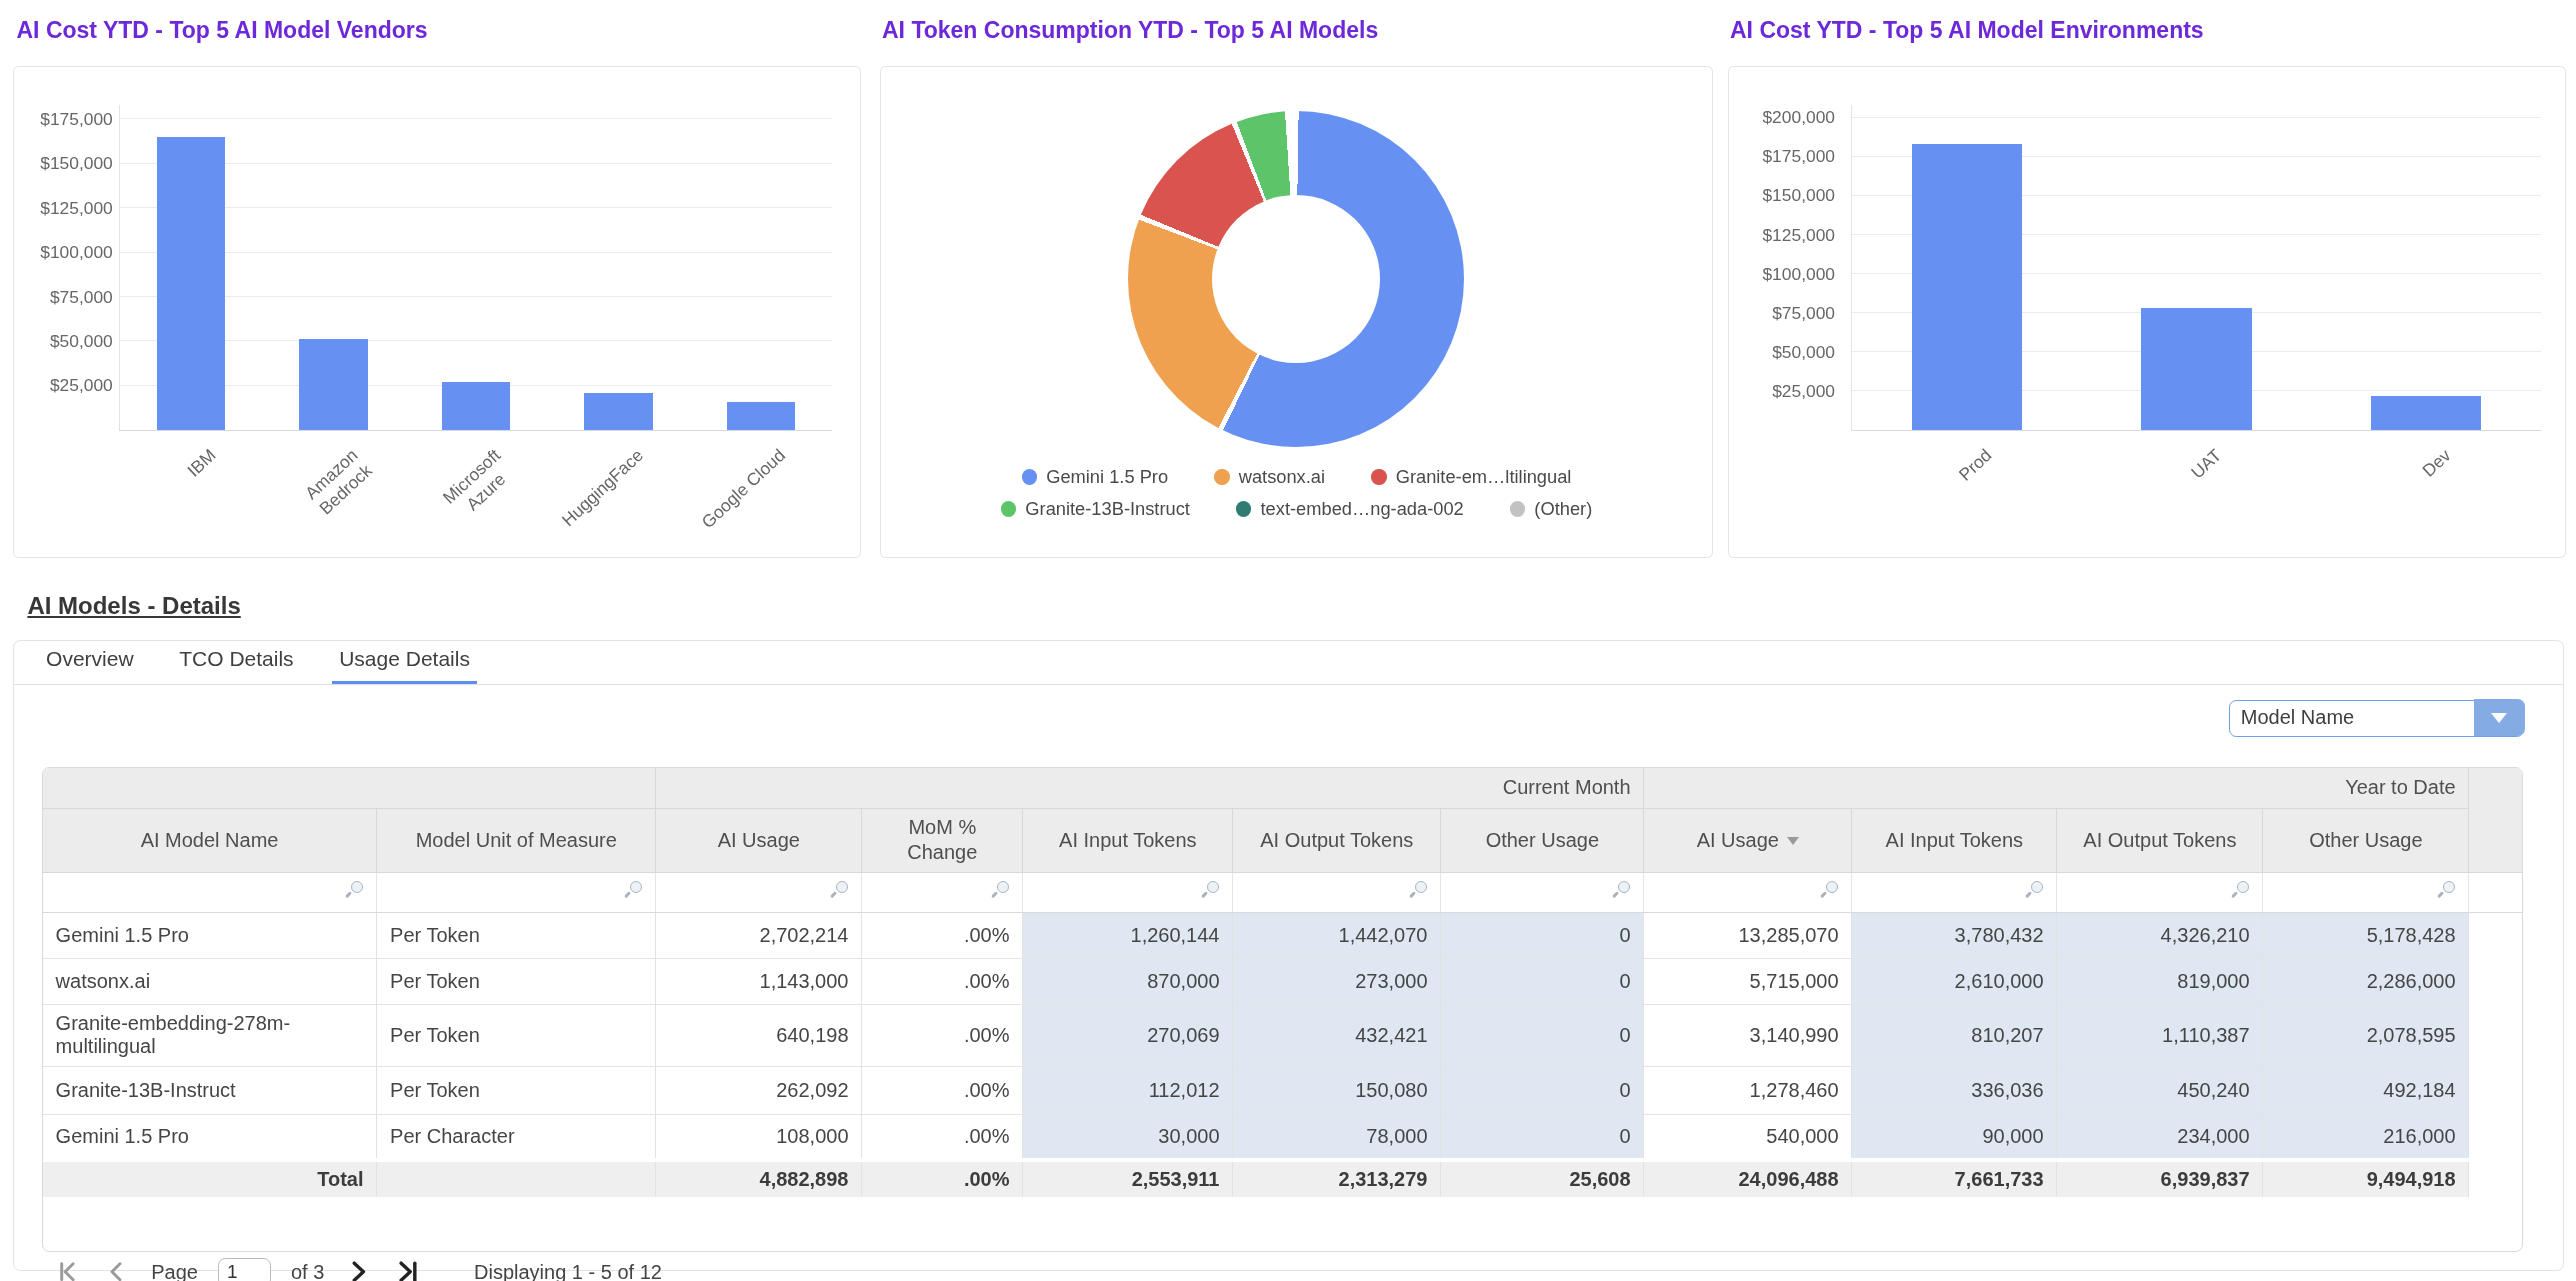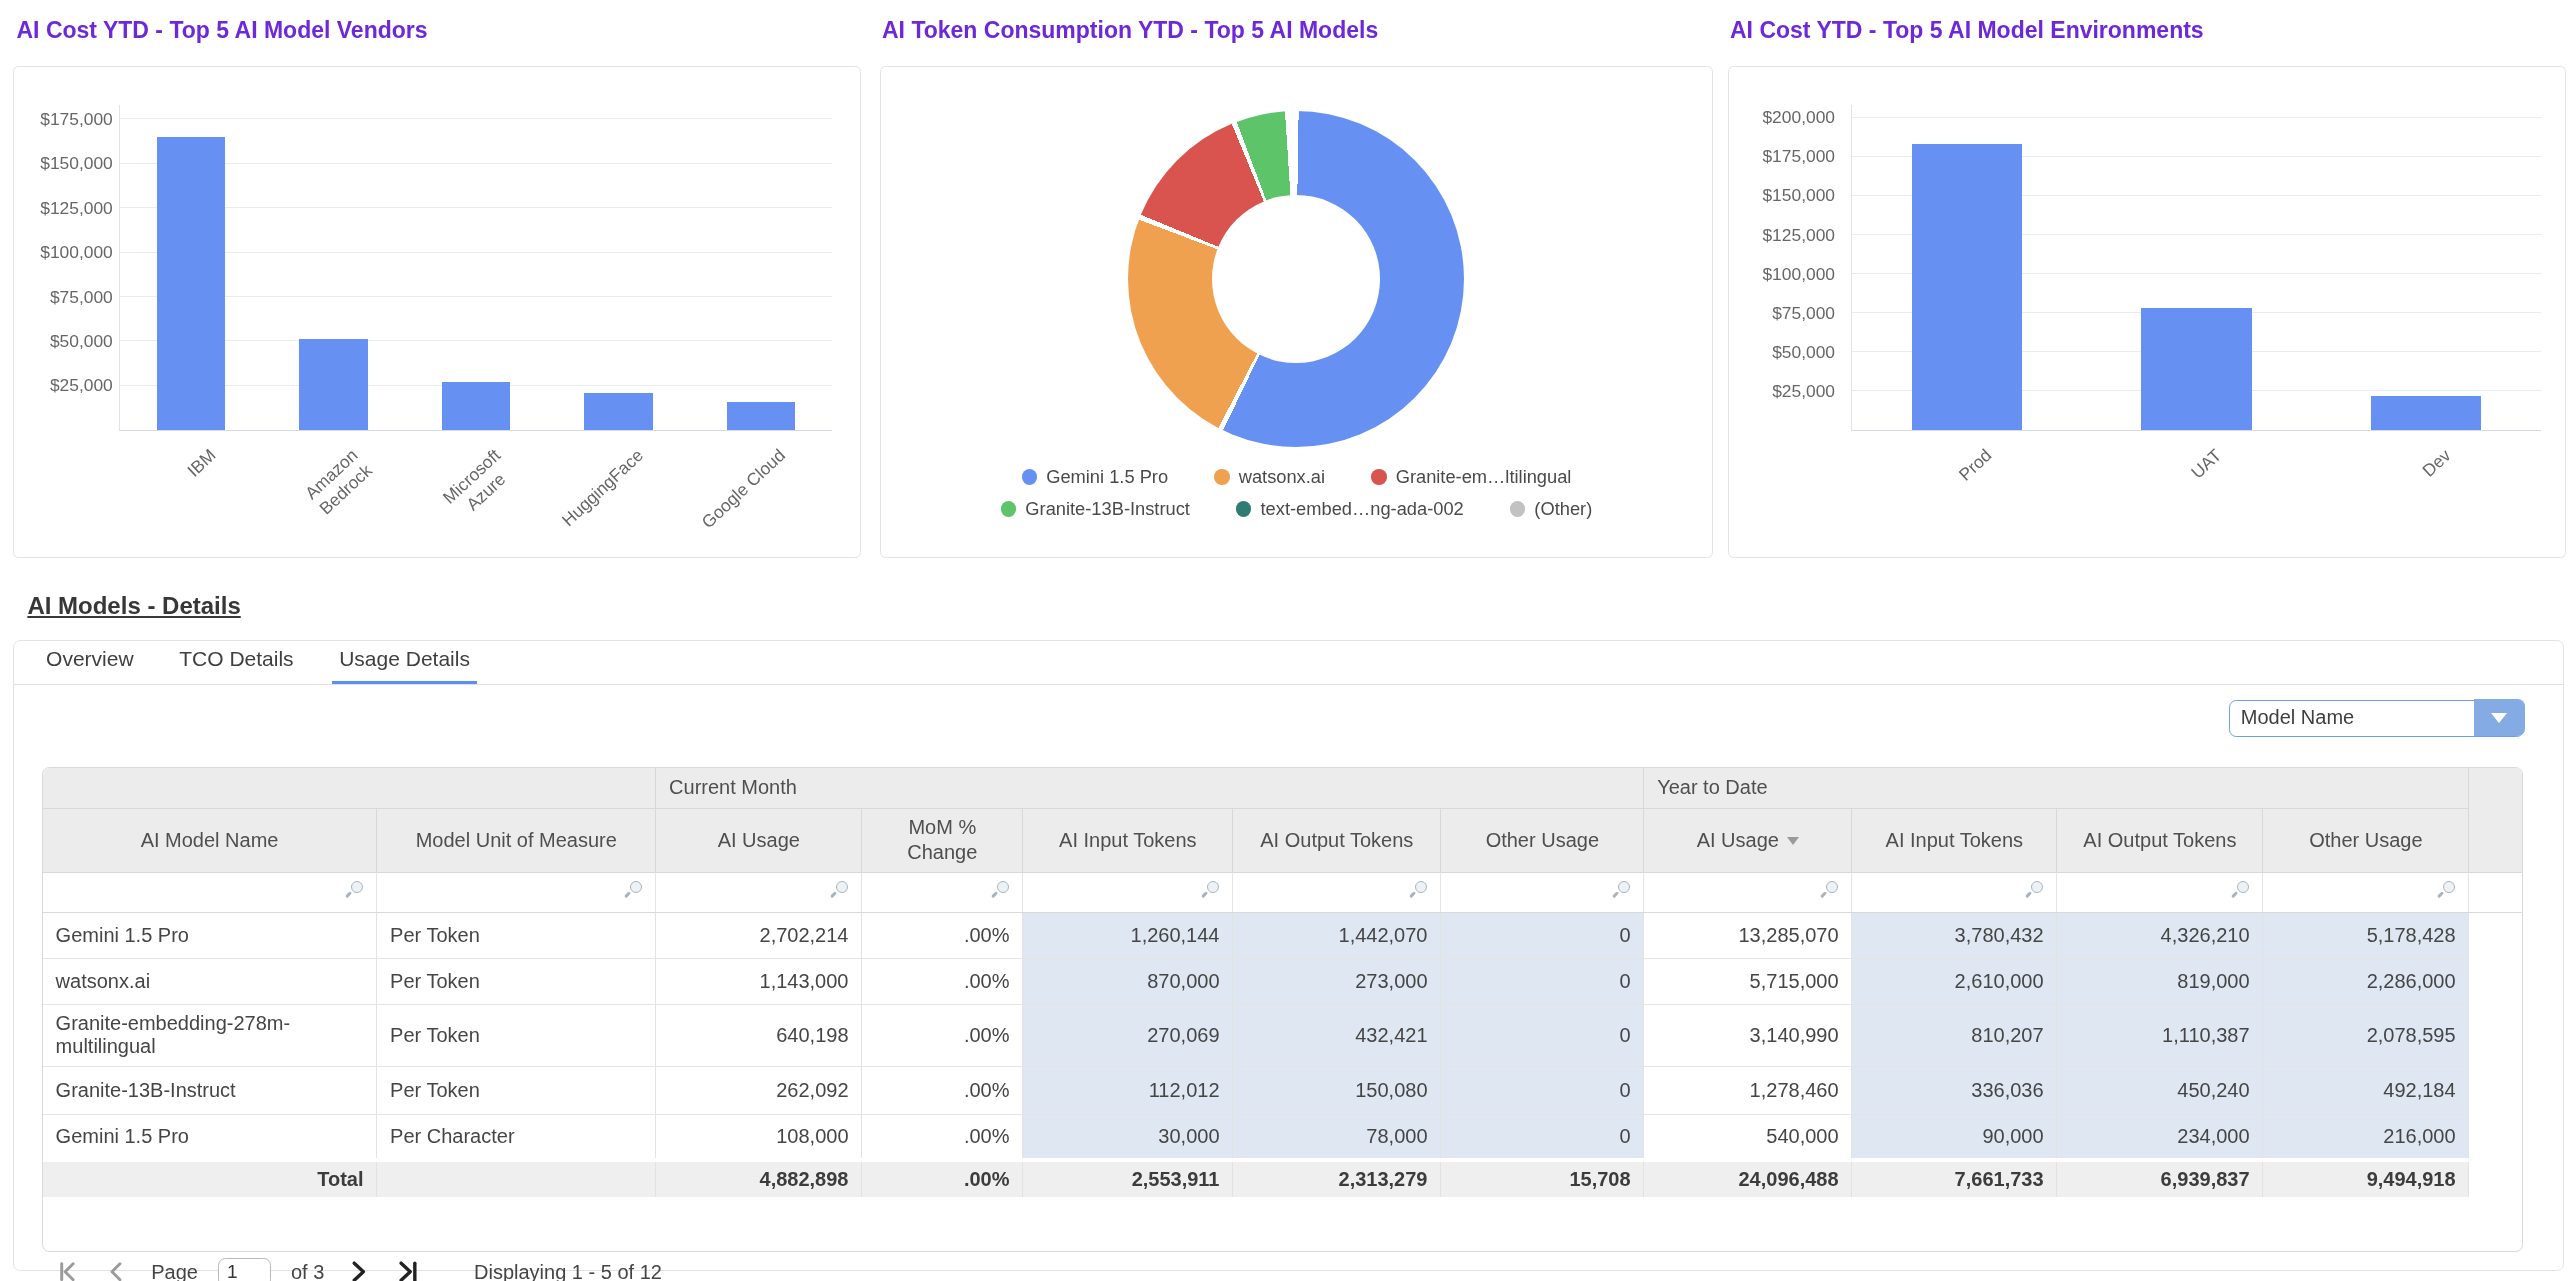--- a/index.html
+++ b/index.html
@@ -48,21 +48,21 @@
   #dd-btn{position:absolute;right:-1.8px;top:-1.8px;width:51px;height:37px;background:#85abe4;
      border-radius:0 7.3px 7.3px 0;}
   #dd-btn i{position:absolute;left:50%;top:50%;margin:-4.6px 0 0 -8.2px;width:0;height:0;
      border-left:8.2px solid transparent;border-right:8.2px solid transparent;border-top:10px solid #fff;}
 
   
   #table-wrap{position:absolute;left:28px;top:126px;width:2479px;height:483px;
      border:0.9px solid #d9d9d9;border-radius:7.3px;overflow:hidden;background:#fff;}
   table{border-collapse:collapse;table-layout:fixed;width:2479px;font-size:20px;color:#454545;}
   th,td{padding:0 12.8px;overflow:hidden;box-sizing:border-box;}
-  tr.grow td{background:#ececec;font-size:20px;color:#4f4f4f;text-align:left;font-weight:normal;
+  tr.grow td{background:#ececec;font-size:20px;color:#4f4f4f;text-align:right;font-weight:normal;
      border-right:0.9px solid #d8d8d8;border-bottom:0.9px solid #d8d8d8;height:40px;}
   tr.hrow th{background:#ececec;font-weight:normal;color:#4f4f4f;text-align:center;
      border-right:0.9px solid #d8d8d8;border-bottom:0.9px solid #d8d8d8;height:64px;line-height:25px;}
   tr.frow td{background:#fff;border-right:0.9px solid #e5e5e5;border-bottom:0.9px solid #d9d9d9;
      height:40px;text-align:right;}
   tbody td{border-right:0.9px solid #e2e2e2;border-bottom:0.9px solid #e4e4e4;}
   td.num,th.num{text-align:right;}
   td.blue{background:#dfe8f2;}
   td.spacer,th.spacer{background:#fff;border-right:none;border-bottom:none;}
   tr.grow td.spacer{border-bottom:none;}
@@ -362,21 +362,21 @@
             <td class="num blue">216,000</td>
             <td class="spacer"></td>
           </tr>
           <tr class="total">
             <td class="num">Total</td>
             <td></td>
             <td class="num">4,882,898</td>
             <td class="num">.00%</td>
             <td class="num">2,553,911</td>
             <td class="num">2,313,279</td>
-            <td class="num">15,708</td>
+            <td class="num">25,608</td>
             <td class="num">24,096,488</td>
             <td class="num">7,661,733</td>
             <td class="num">6,939,837</td>
             <td class="num">9,494,918</td>
             <td class="spacer"></td>
           </tr>
         </tbody>
       </table>
     </div>
 

